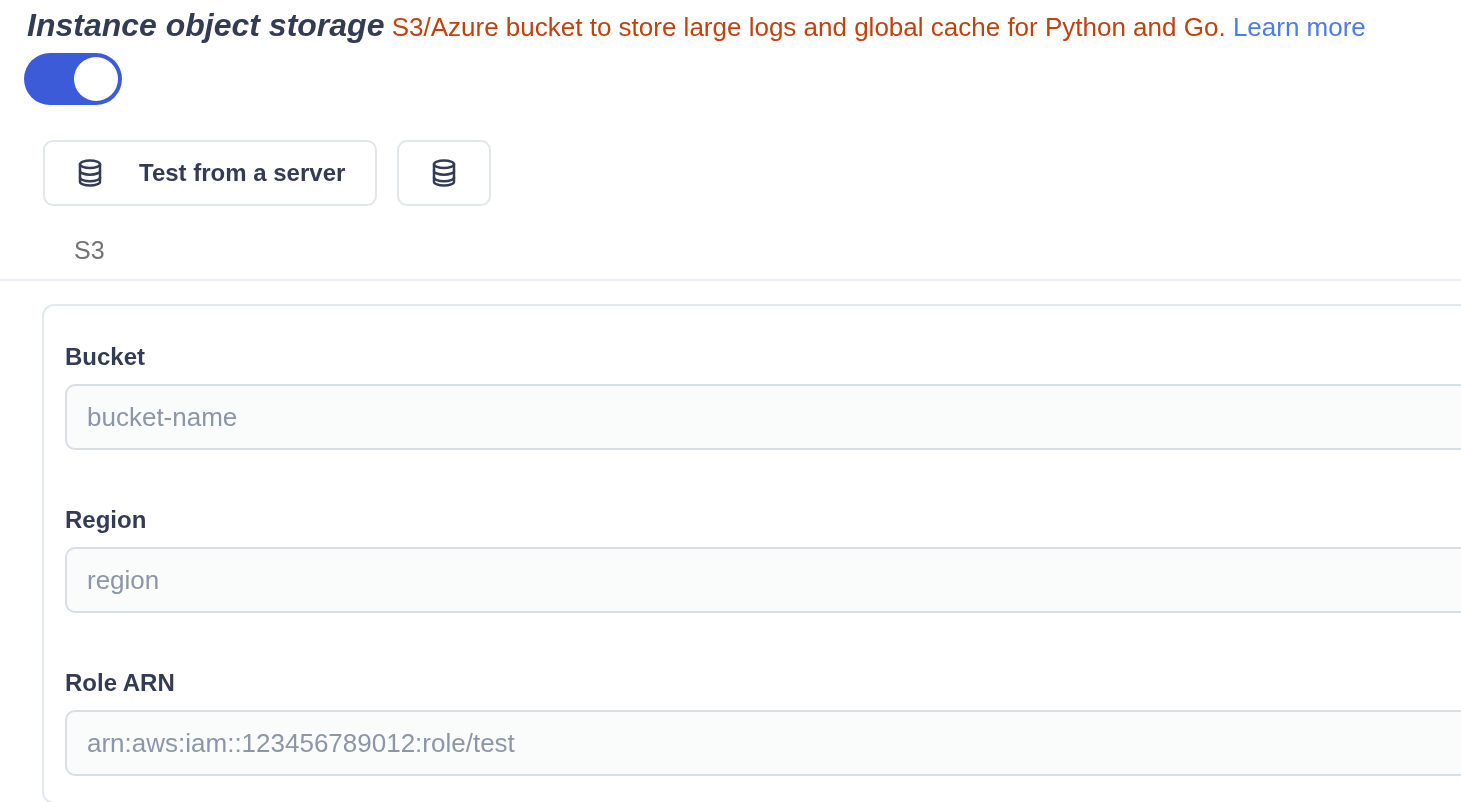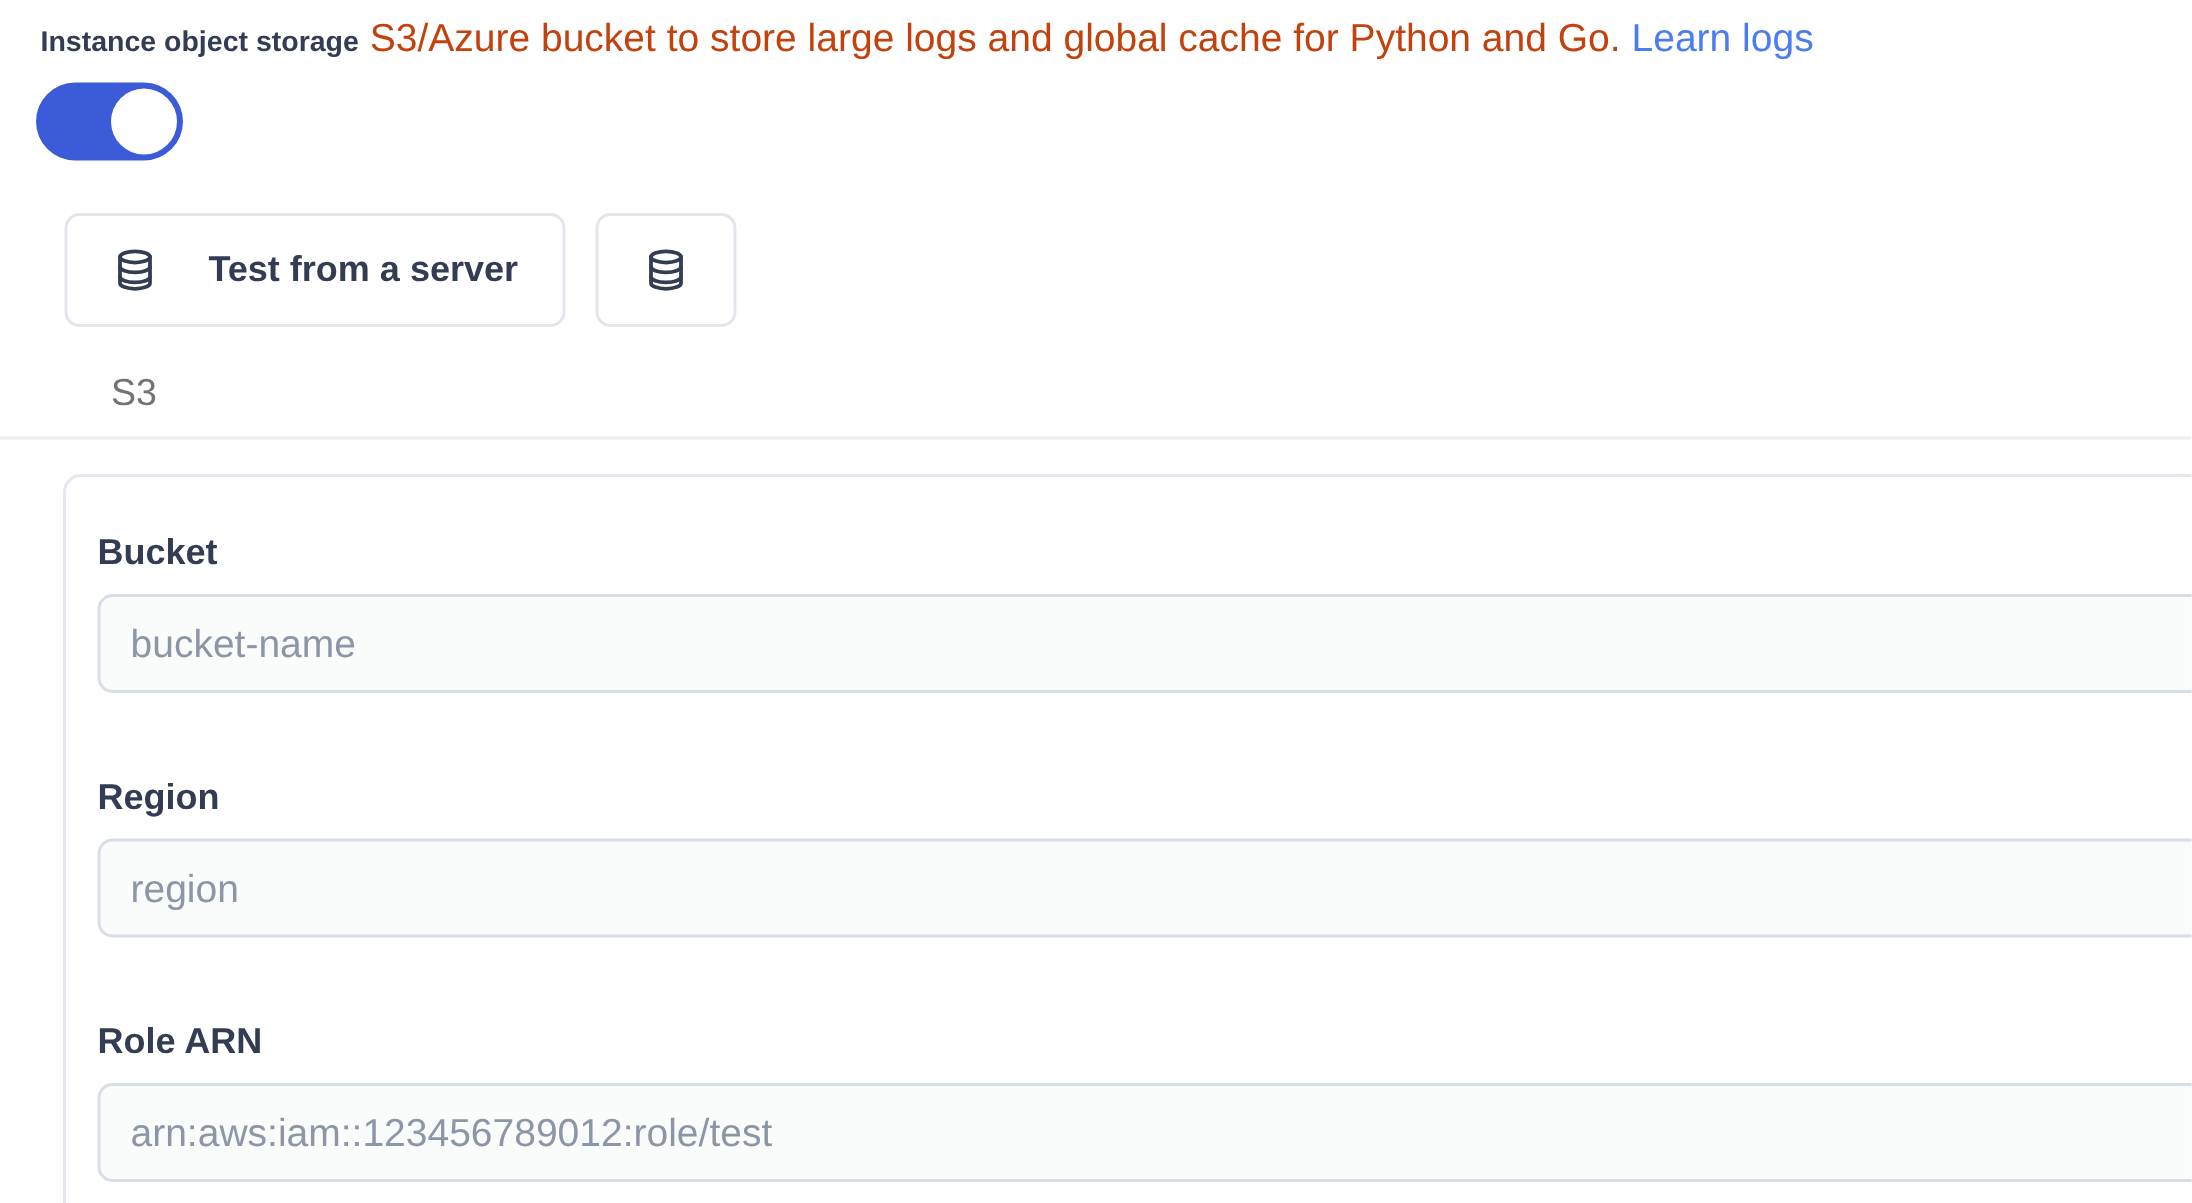--- a/index.html
+++ b/index.html
@@ -16,23 +16,24 @@
   }
 
   
   .header {
     margin: 8px 0 0 27px;
     font-size: 26px;
     line-height: 34px;
     white-space: nowrap;
   }
   .header .title {
-    font-size: 19px;
+    font-size: 32px;
     font-weight: 700;
     color: #333c52;
+    font-style: italic;
   }
   .header .desc {
     color: #c2410c;
   }
   .header .learn-more {
     color: #4c7cf2;
     text-decoration: none;
     cursor: pointer;
   }
 
@@ -59,21 +60,21 @@
   
   .buttons-row {
     display: flex;
     gap: 20px;
     margin: 35px 0 0 43px;
   }
   .test-btn {
     display: flex;
     align-items: center;
     gap: 34px;
-    height: 76px;
+    height: 66px;
     padding: 0 30px;
     background: #ffffff;
     border: 2px solid #e2e5eb;
     border-radius: 10px;
     font-family: "Liberation Sans", sans-serif;
     font-size: 24px;
     font-weight: 700;
     color: #333c52;
     cursor: pointer;
   }
@@ -143,21 +144,21 @@
     color: #8c96a6;
     opacity: 1;
   }
 </style>
 </head>
 <body>
 
 <div class="header">
   <span class="title">Instance object storage</span>
   <span class="desc">S3/Azure bucket to store large logs and global cache for Python and Go.</span>
-  <a class="learn-more" href="#">Learn logs</a>
+  <a class="learn-more" href="#">Learn more</a>
 </div>
 
 <div class="toggle" role="switch" aria-checked="true">
   <div class="knob"></div>
 </div>
 
 <div class="buttons-row">
   <button class="test-btn">
     <span>
       <svg width="30" height="34" viewBox="0 0 24 24" fill="none" stroke="currentColor" stroke-width="2" stroke-linecap="round" stroke-linejoin="round">

